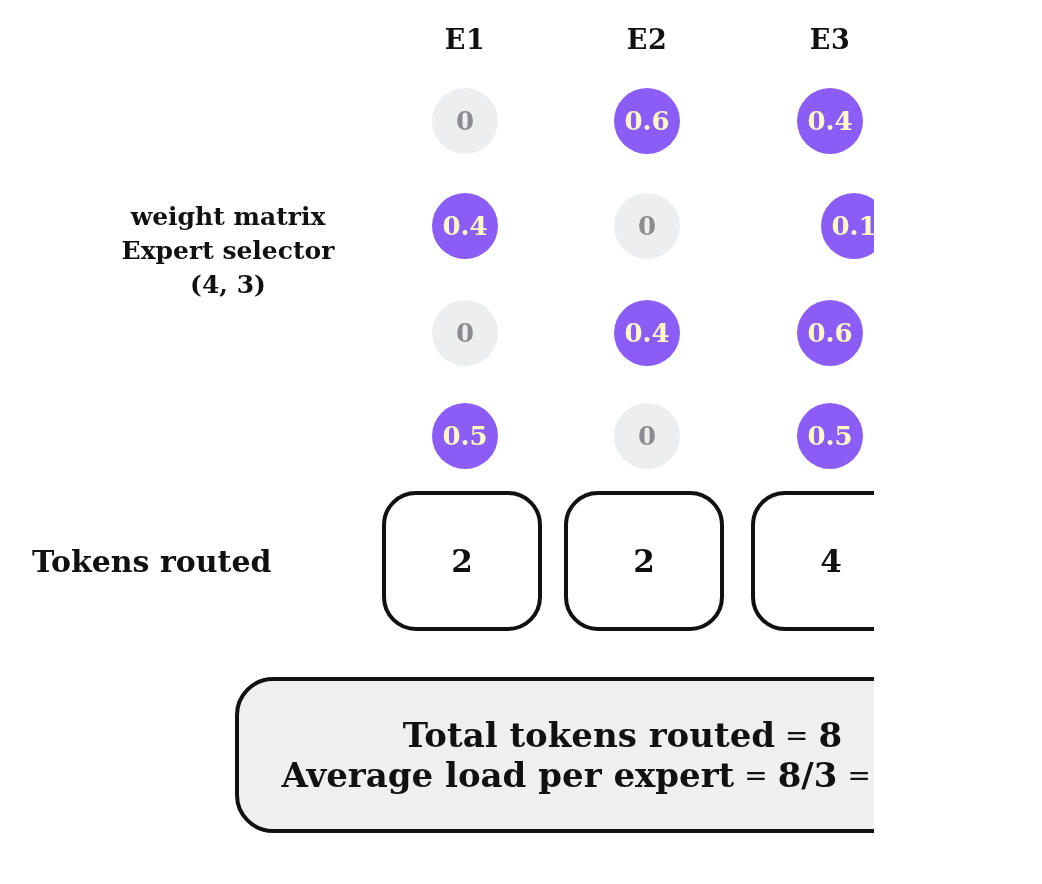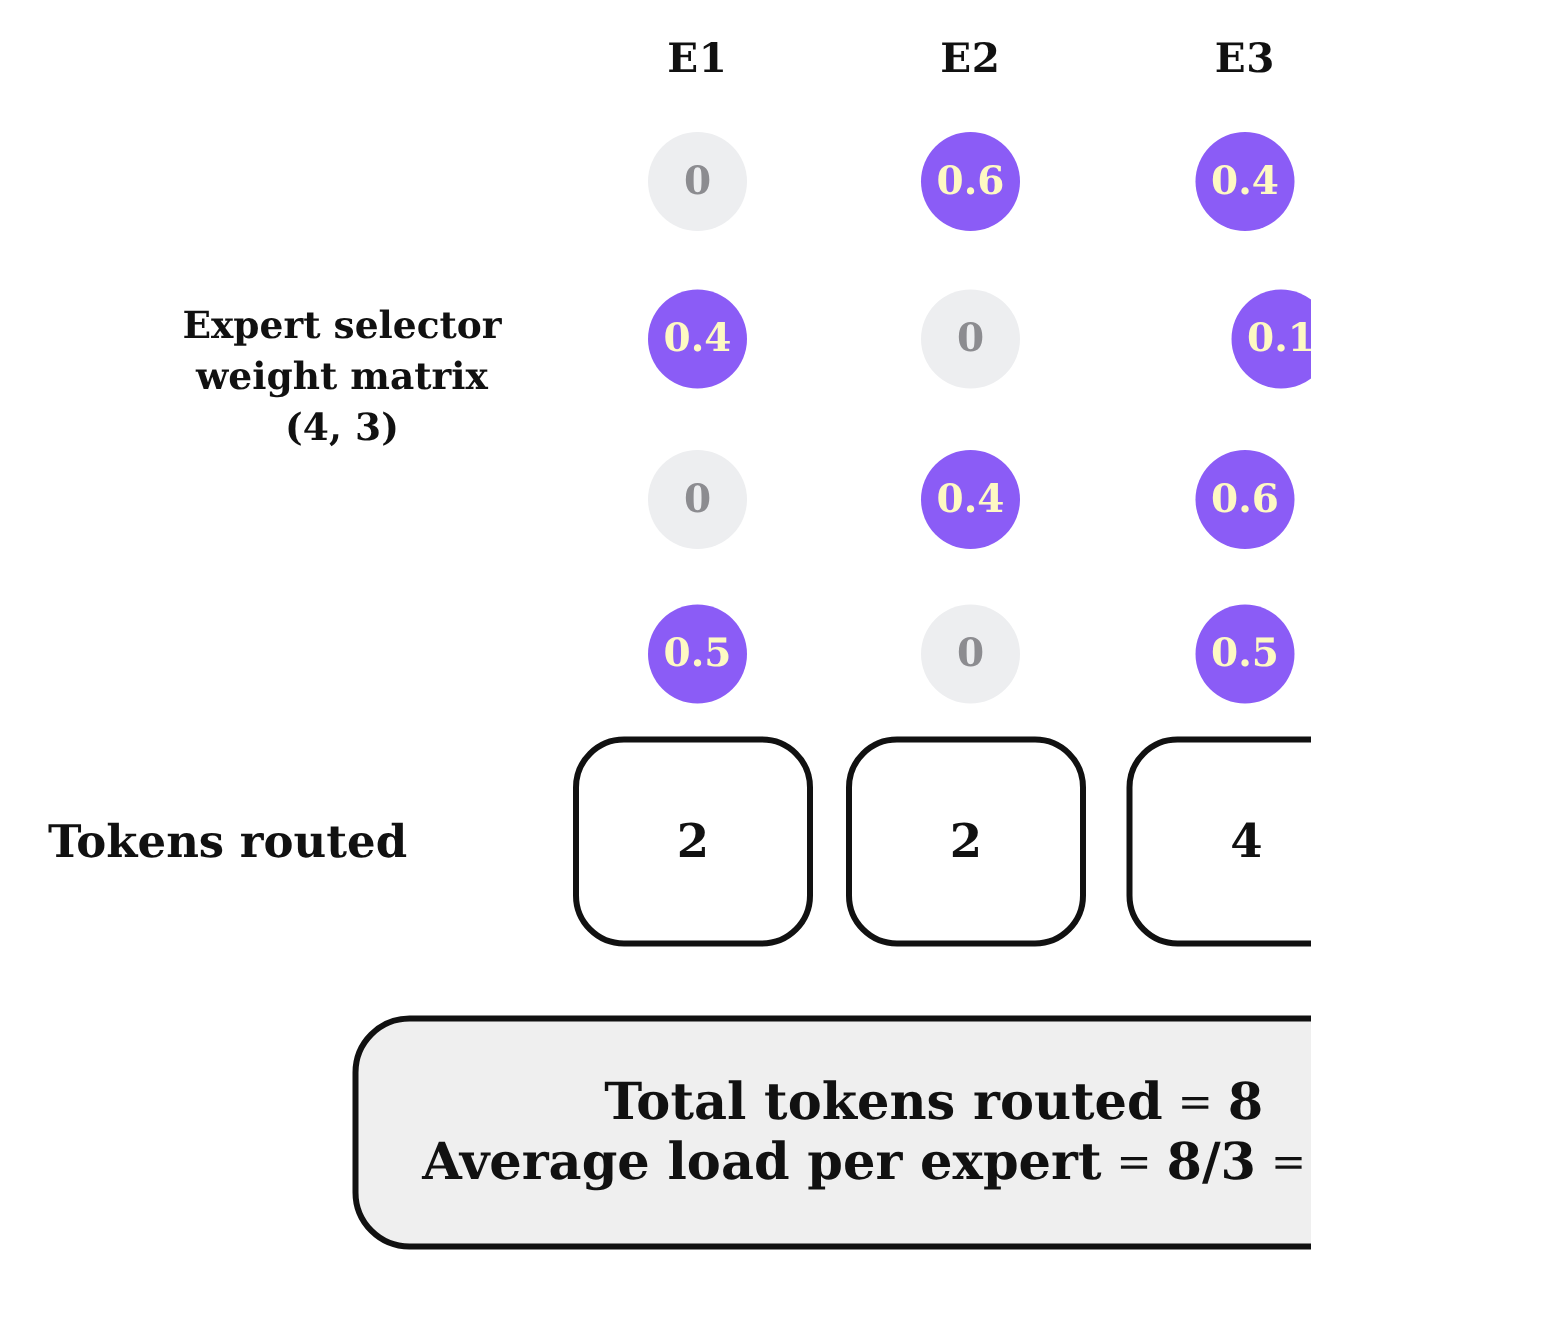--- a/index.html
+++ b/index.html
@@ -99,22 +99,22 @@
 </head>
 <body>
 
 <div class="canvas">
 
   <div class="col-header" style="left:465px">E1</div>
   <div class="col-header" style="left:647px">E2</div>
   <div class="col-header" style="left:830px">E3</div>
 
   <div class="matrix-label">
+    <div>weight matrix</div>
     <div>Expert selector</div>
-    <div>weight matrix</div>
     <div>(4, 3)</div>
   </div>
 
   <div class="weight-cell zero" style="left:465px; top:88px">0</div>
   <div class="weight-cell" style="left:647px; top:88px">0.6</div>
   <div class="weight-cell" style="left:830px; top:88px">0.4</div>
 
   <div class="weight-cell" style="left:465px; top:193px">0.4</div>
   <div class="weight-cell zero" style="left:647px; top:193px">0</div>
   <div class="weight-cell" style="left:854px; top:193px">0.1</div>

